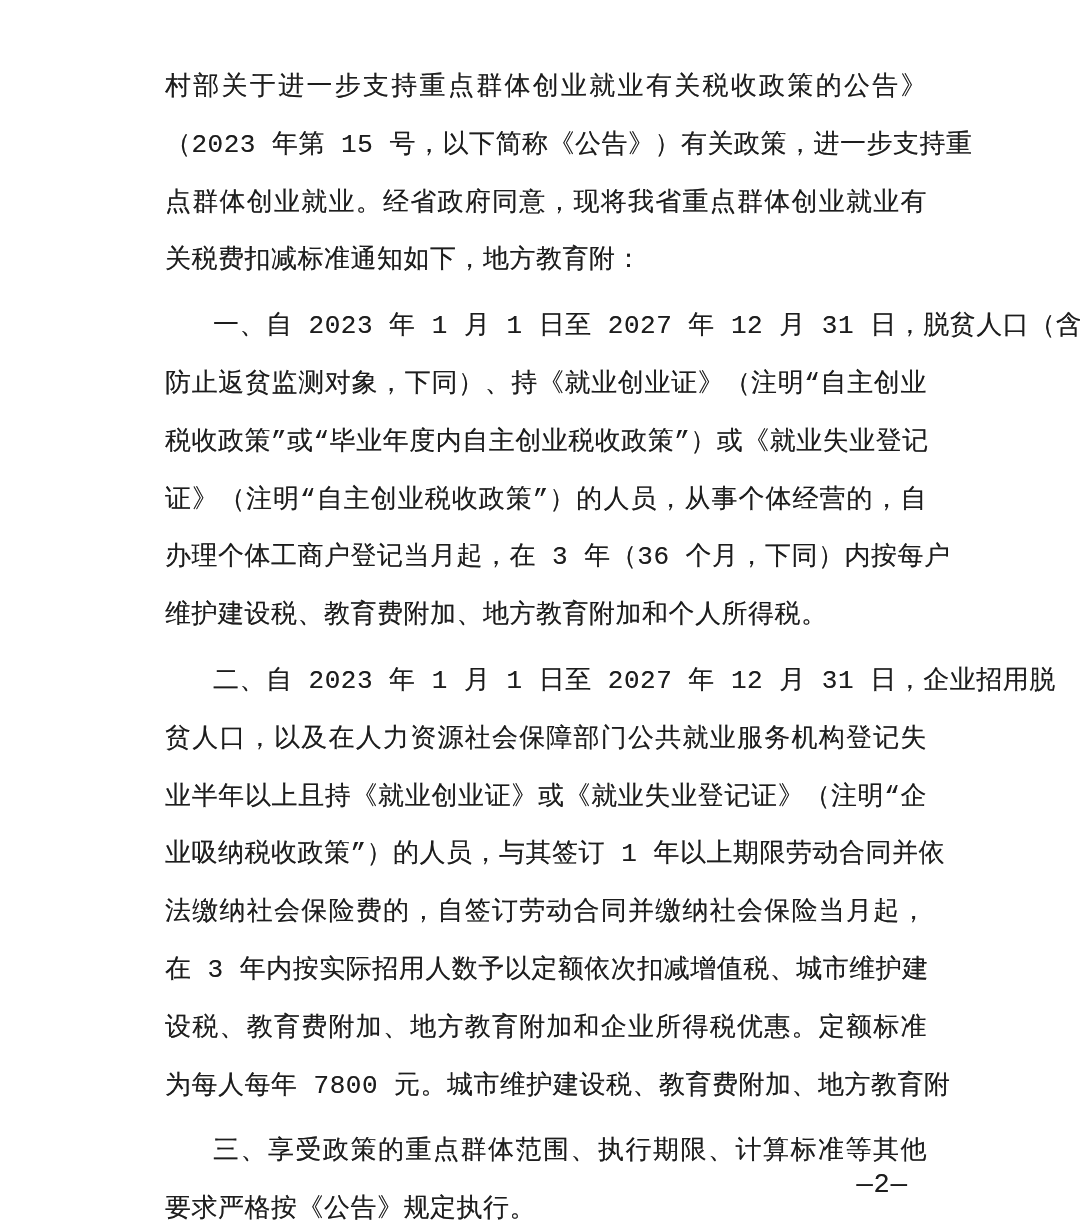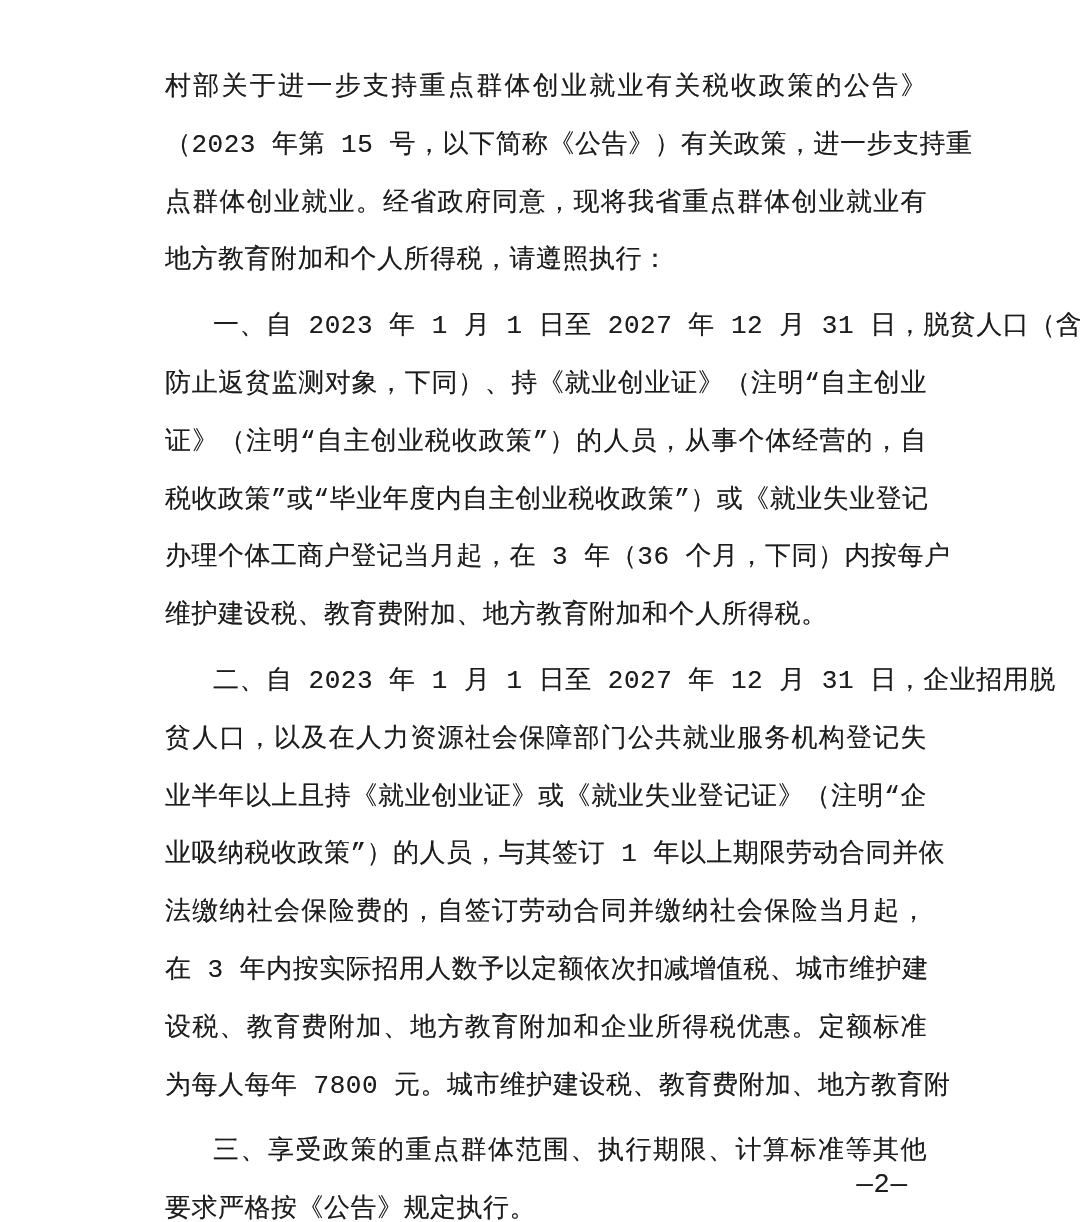--- a/index.html
+++ b/index.html
@@ -50,28 +50,28 @@
 <body>
 
 <div class="scan-page">
 
   <div class="text-block">
 
     <div class="paragraph">
       <div class="line">村部关于进一步支持重点群体创业就业有关税收政策的公告》</div>
       <div class="line">（2023 年第 15 号，以下简称《公告》）有关政策，进一步支持重</div>
       <div class="line">点群体创业就业。经省政府同意，现将我省重点群体创业就业有</div>
-      <div class="line last">地方教育附加和个人所得税，请遵照执行：</div>
+      <div class="line last">关税费扣减标准通知如下，地方教育附：</div>
     </div>
 
     <div class="paragraph">
       <div class="line indent">一、自 2023 年 1 月 1 日至 2027 年 12 月 31 日，脱贫人口（含</div>
       <div class="line">防止返贫监测对象，下同）、持《就业创业证》（注明“自主创业</div>
+      <div class="line">税收政策”或“毕业年度内自主创业税收政策”）或《就业失业登记</div>
       <div class="line">证》（注明“自主创业税收政策”）的人员，从事个体经营的，自</div>
-      <div class="line">税收政策”或“毕业年度内自主创业税收政策”）或《就业失业登记</div>
       <div class="line">办理个体工商户登记当月起，在 3 年（36 个月，下同）内按每户</div>
       <div class="line last">维护建设税、教育费附加、地方教育附加和个人所得税。</div>
     </div>
 
     <div class="paragraph">
       <div class="line indent">二、自 2023 年 1 月 1 日至 2027 年 12 月 31 日，企业招用脱</div>
       <div class="line">贫人口，以及在人力资源社会保障部门公共就业服务机构登记失</div>
       <div class="line">业半年以上且持《就业创业证》或《就业失业登记证》（注明“企</div>
       <div class="line">业吸纳税收政策”）的人员，与其签订 1 年以上期限劳动合同并依</div>
       <div class="line">法缴纳社会保险费的，自签订劳动合同并缴纳社会保险当月起，</div>

